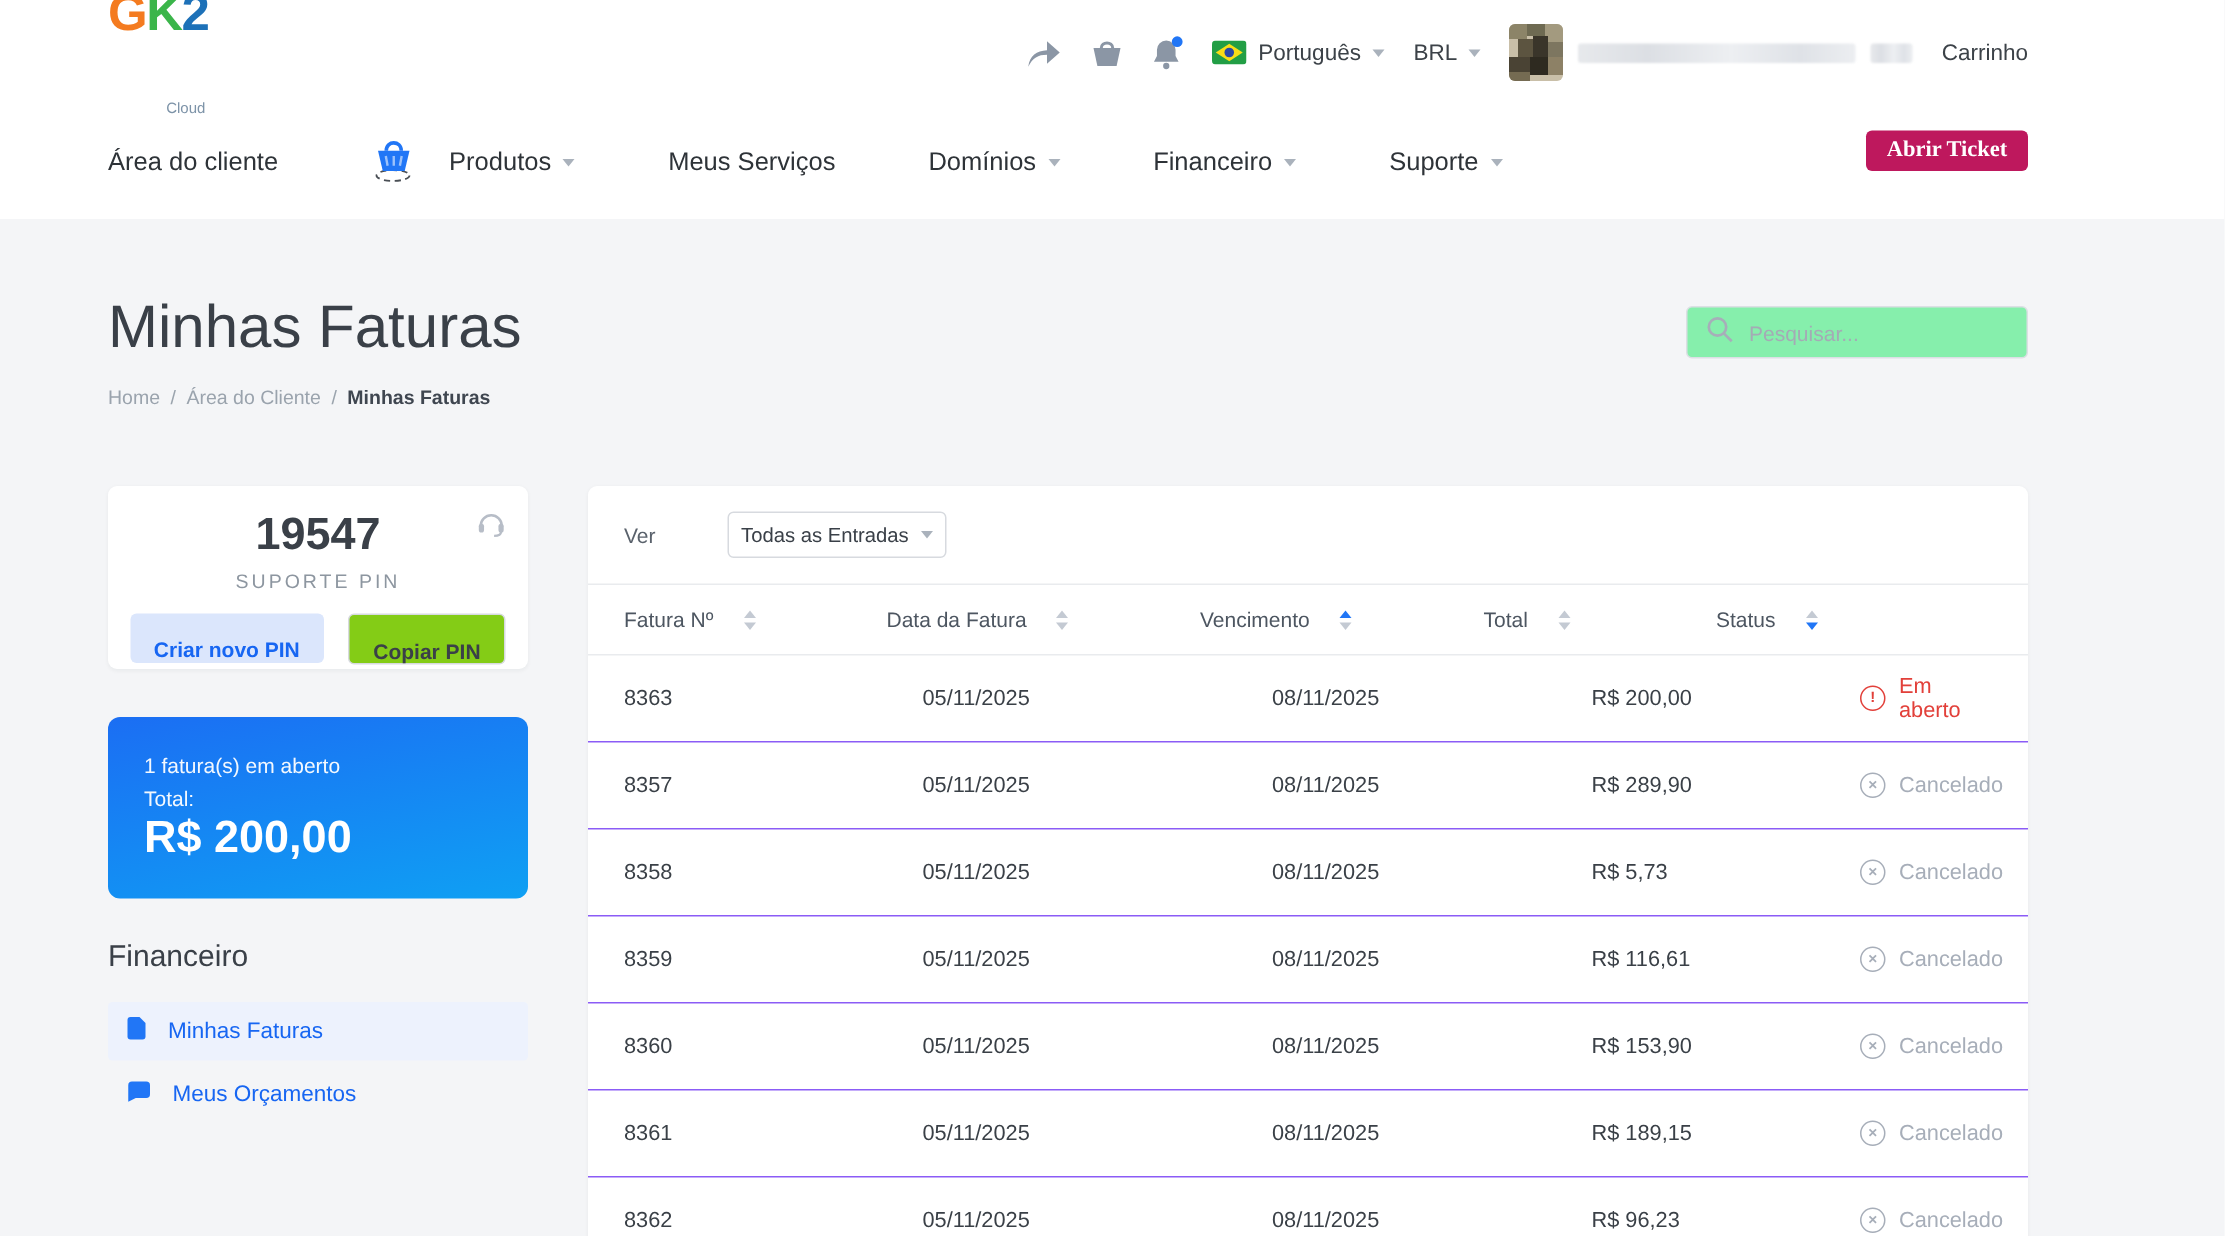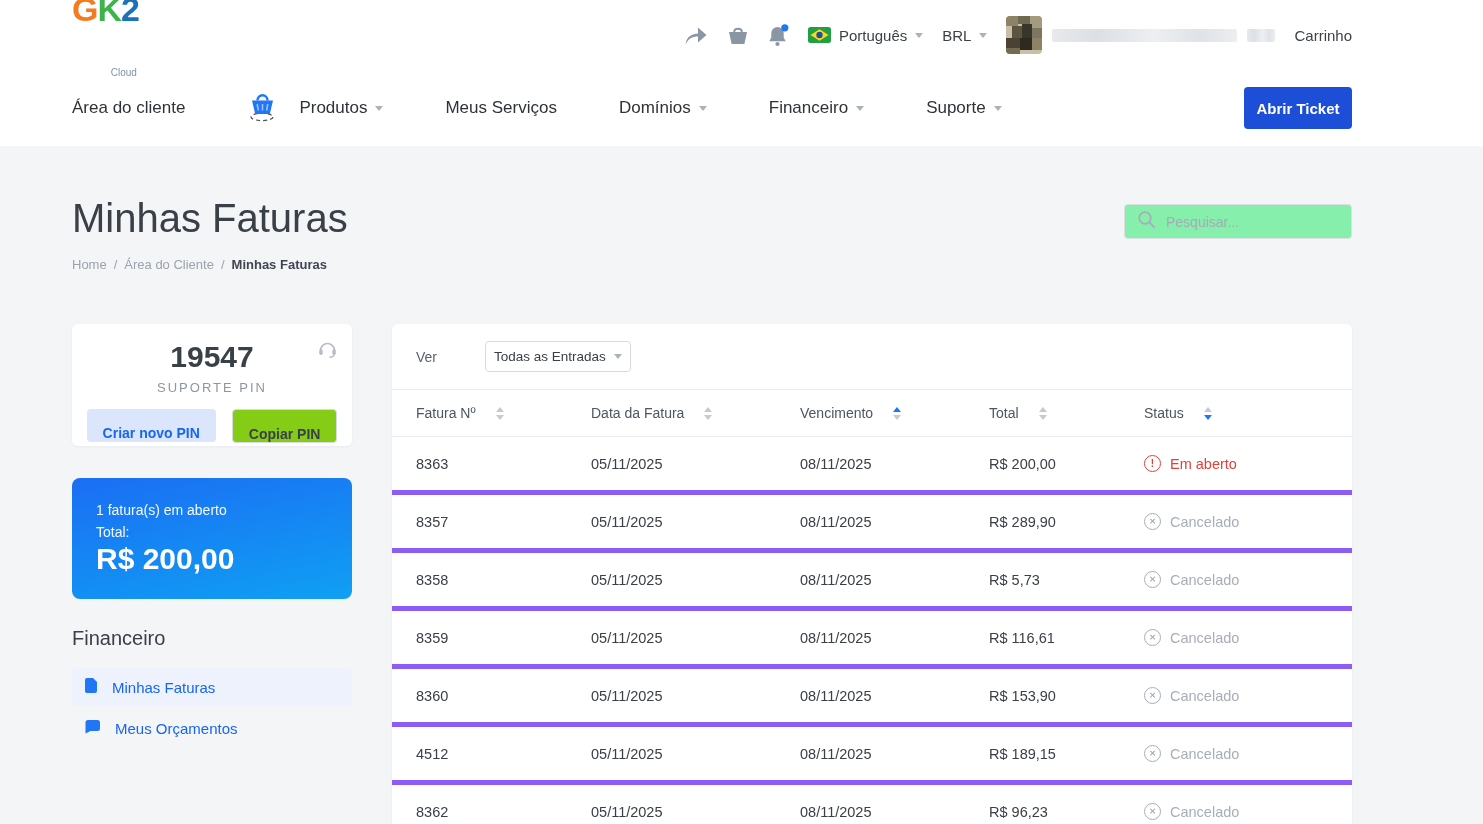--- a/index.html
+++ b/index.html
@@ -22,21 +22,21 @@
   .caret { width:0; height:0; border-left:4px solid transparent; border-right:4px solid transparent; border-top:5px solid #aab2bc; display:inline-block; }
   .avatar { width:36px; height:38px; border-radius:4px; overflow:hidden; flex:0 0 auto; cursor:pointer; }
   .user-blur { display:flex; align-items:center; gap:10px; cursor:pointer; }
   .blur-bar { height:13px; border-radius:2px; background:linear-gradient(90deg,#e7e9ec,#dcdfe4 25%,#edeff2 55%,#dfe2e7 80%,#eceef1); filter:blur(.7px); }
   .cart-link { font-size:15px; color:#3c4248; cursor:pointer; }
 
   .mainnav { position:relative; display:flex; align-items:center; height:76px; }
   .nav-items { display:flex; align-items:center; gap:62px; }
   .nav-item { display:flex; align-items:center; gap:8px; font-size:17px; color:#2e3338; cursor:pointer; }
   .nav-group { display:flex; align-items:center; gap:20px; }
-  .ticket-btn { position:absolute; right:0; top:17px; width:108px; height:42px; background:#1d4ed8; color:#fff; border:none; border-radius:4px; font-size:15px; font-weight:bold; cursor:pointer; font-family:Liberation Sans, sans-serif; }
+  .ticket-btn { position:absolute; right:0; top:17px; width:108px; height:27px; background:#be185d; color:#fff; border:none; border-radius:4px; font-size:15px; font-weight:bold; cursor:pointer; font-family:Liberation Serif, serif; }
 
   
   .page-title { position:absolute; left:72px; top:196px; font-size:40px; font-weight:300; color:#3a4048; }
   .breadcrumb { position:absolute; left:72px; top:257px; font-size:13px; color:#9aa3ad; display:flex; gap:7px; align-items:center; }
   .breadcrumb .bc-link { cursor:pointer; }
   .breadcrumb .bc-current { color:#3f4650; font-weight:bold; }
   .search-box { position:absolute; right:131px; top:204px; width:228px; height:35px; background:#86efac; border:1px solid #dcdfe4; border-radius:4px; display:flex; align-items:center; padding:0 12px; gap:10px; }
   .search-box input { border:none; outline:none; font-size:14px; color:#3f4650; width:100%; font-family:inherit; background:transparent; }
   .search-box input::placeholder { color:#a4abb5; }
 
@@ -68,21 +68,21 @@
   .toolbar-label { font-size:14px; color:#5a626c; }
   .select { width:146px; height:31px; border:1px solid #d7dadf; border-radius:4px; display:flex; align-items:center; justify-content:space-between; padding:0 8px; font-size:13.5px; color:#3a4048; cursor:pointer; background:#fff;margin-left:32px; }
   .trow { display:grid; grid-template-columns:175px 209px 189px 155px 1fr; align-items:center; padding:0 24px; }
   .thead { height:47px; border-bottom:1px solid #e9ebee; }
   .th { display:flex; align-items:center; gap:20px; font-size:14px; color:#4d5661; cursor:pointer; }
   .sort { display:inline-flex; flex-direction:column; gap:3px; }
   .tri-up { width:0; height:0; border-left:4px solid transparent; border-right:4px solid transparent; border-bottom:5px solid #c4cad3; }
   .tri-down { width:0; height:0; border-left:4px solid transparent; border-right:4px solid transparent; border-top:5px solid #c4cad3; }
   .th.s-asc .tri-up { border-bottom-color:#2176f6; }
   .th.s-desc .tri-down { border-top-color:#2176f6; }
-  .tr { height:58px; border-bottom:5px solid #8b5cf6; cursor:pointer; }
+  .tr { height:58px; border-bottom:1px solid #8b5cf6; cursor:pointer;gap:24px; }
   .td { font-size:14.5px; color:#3a4047; }
   .status-cell { display:flex; align-items:center; gap:9px; font-size:14.5px; }
   .status-cell.open { color:#e2403a; }
   .status-cell.cancelled { color:#a7aeb9; }
   .status-ico { width:17px; height:17px; border:1.5px solid currentColor; border-radius:50%; display:inline-flex; align-items:center; justify-content:center; font-size:10px; font-weight:bold; flex:0 0 auto; line-height:1; }
   .status-cell.cancelled .status-ico { font-size:8px; }
 </style>
 </head>
 <body>
 
@@ -352,21 +352,21 @@
     <span class="td">05/11/2025</span>
     <span class="td">08/11/2025</span>
     <span class="td">R$ 153,90</span>
     <span class="status-cell cancelled">
       <span class="status-ico">✕</span>
       <span>Cancelado</span>
     </span>
   </div>
 
   <div class="trow tr">
-    <span class="td">4512</span>
+    <span class="td">8361</span>
     <span class="td">05/11/2025</span>
     <span class="td">08/11/2025</span>
     <span class="td">R$ 189,15</span>
     <span class="status-cell cancelled">
       <span class="status-ico">✕</span>
       <span>Cancelado</span>
     </span>
   </div>
 
   <div class="trow tr">

